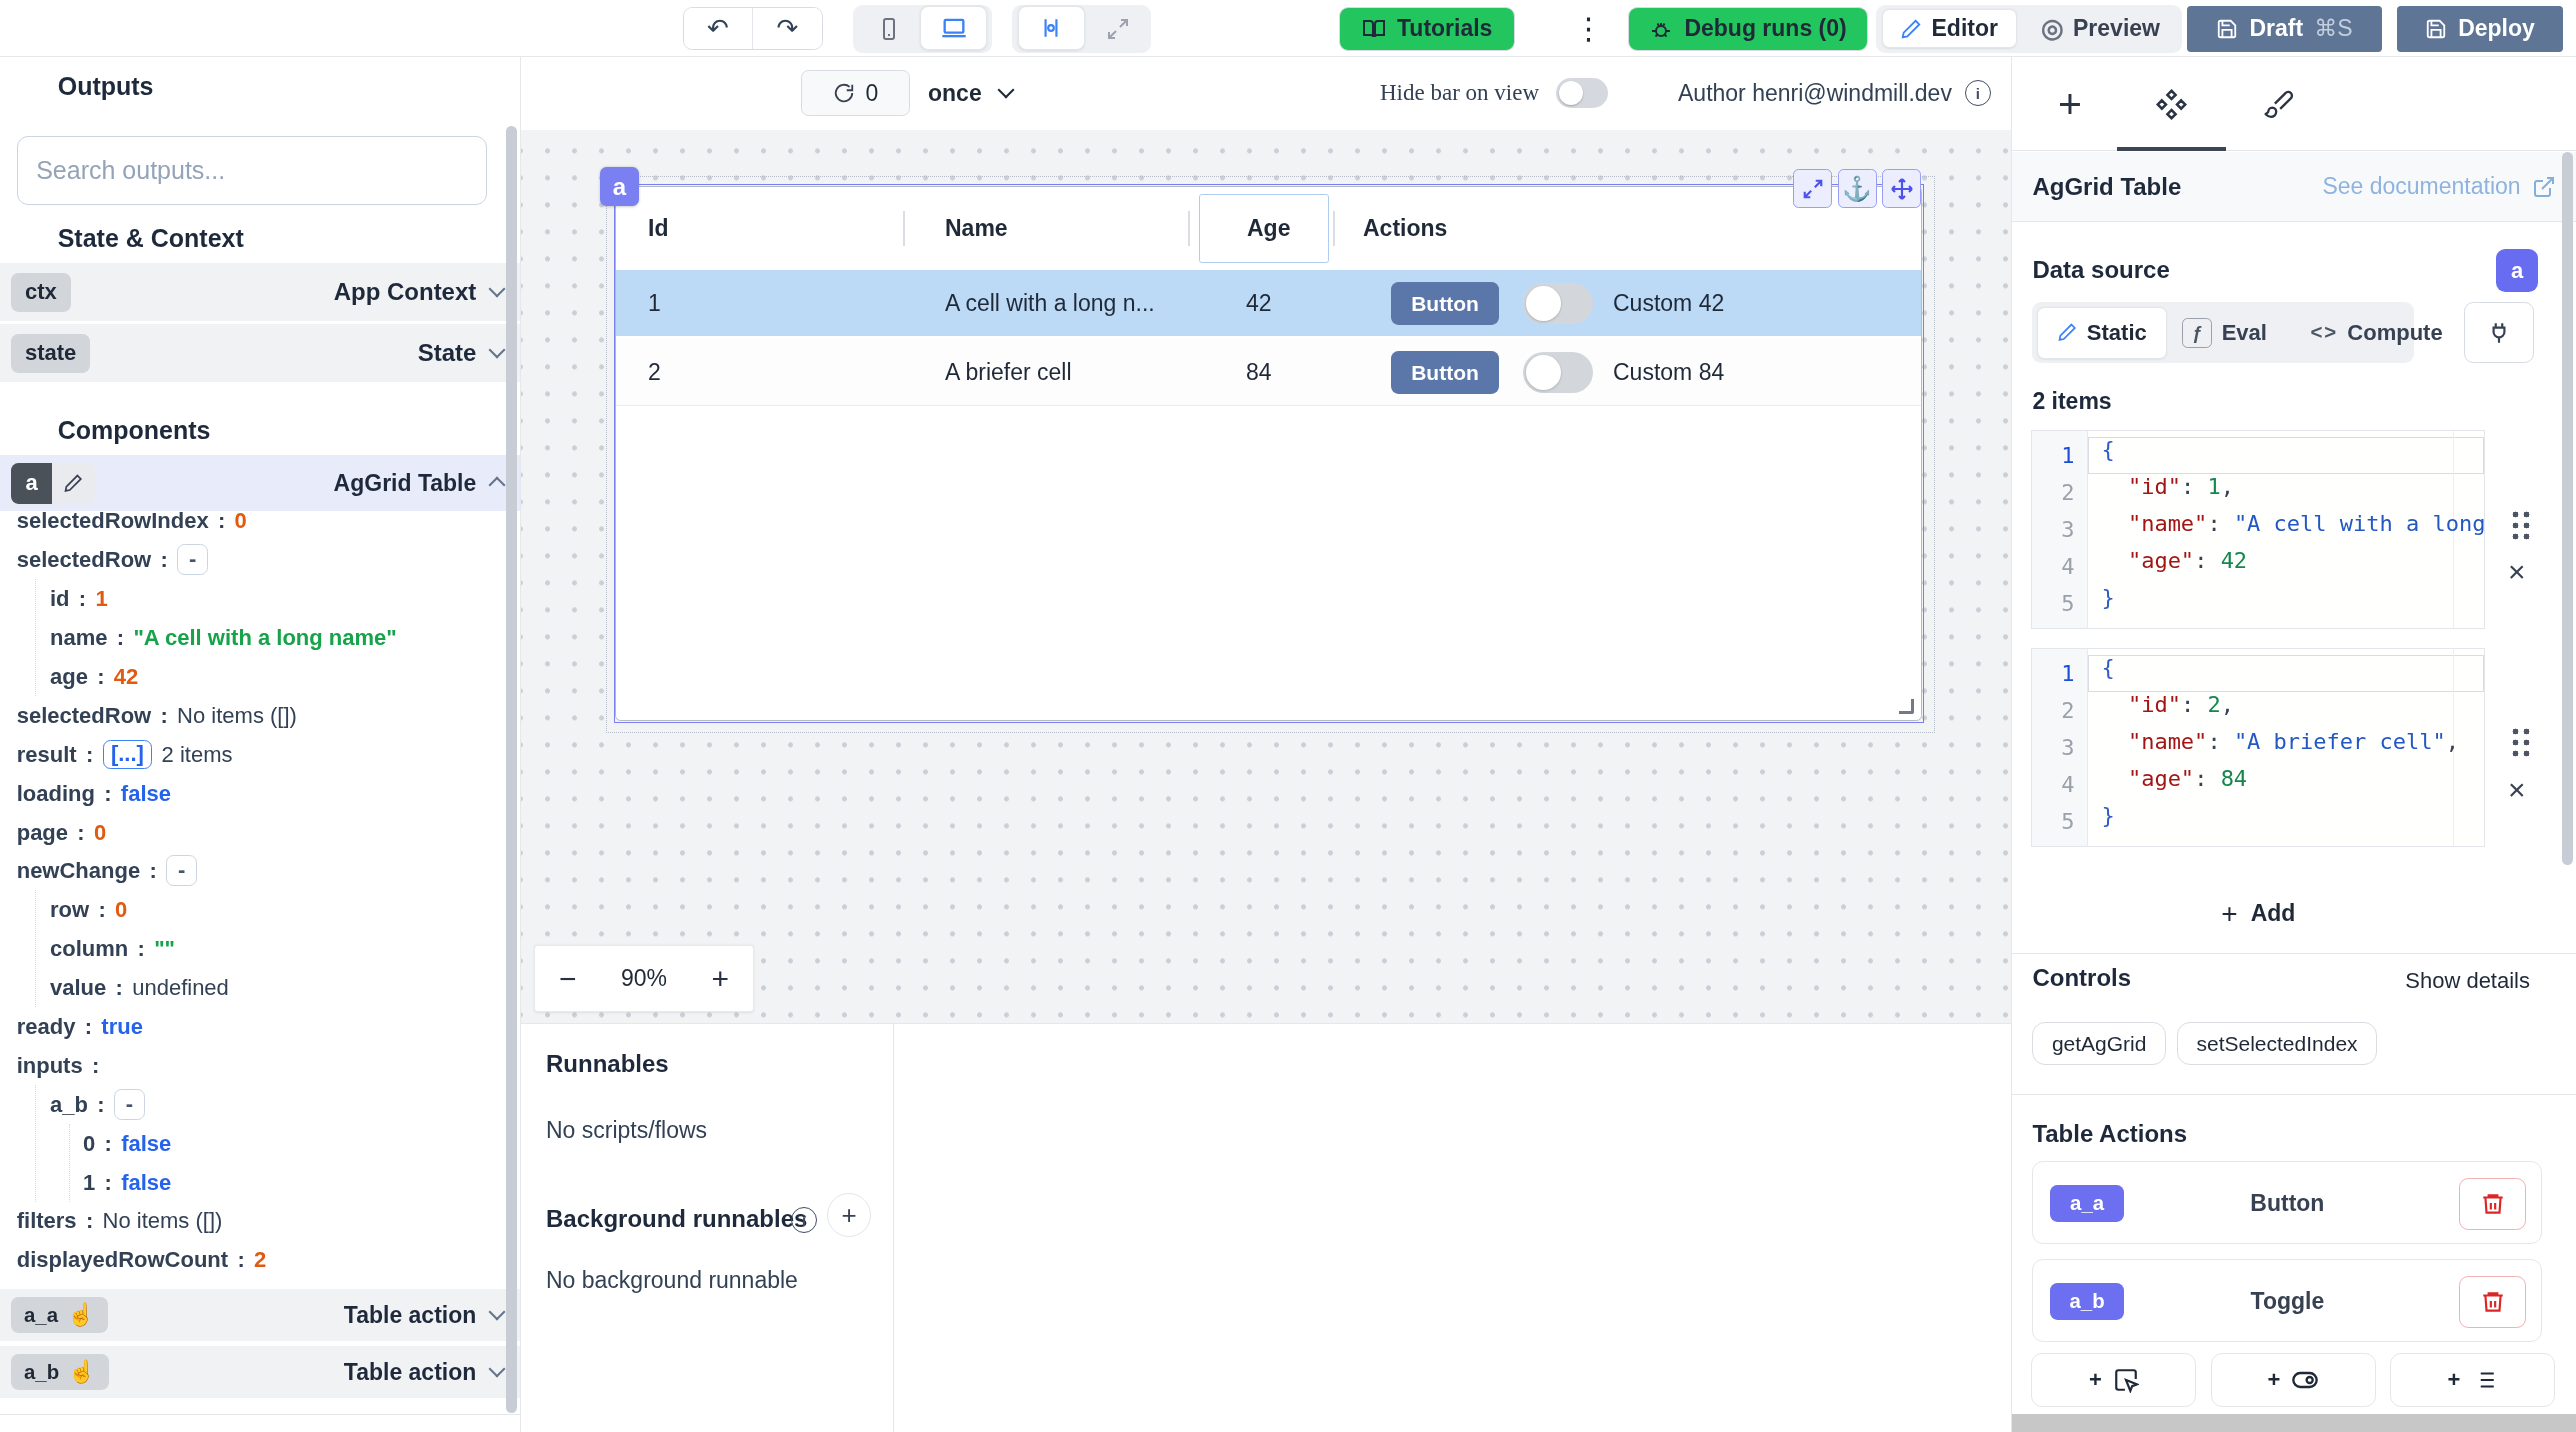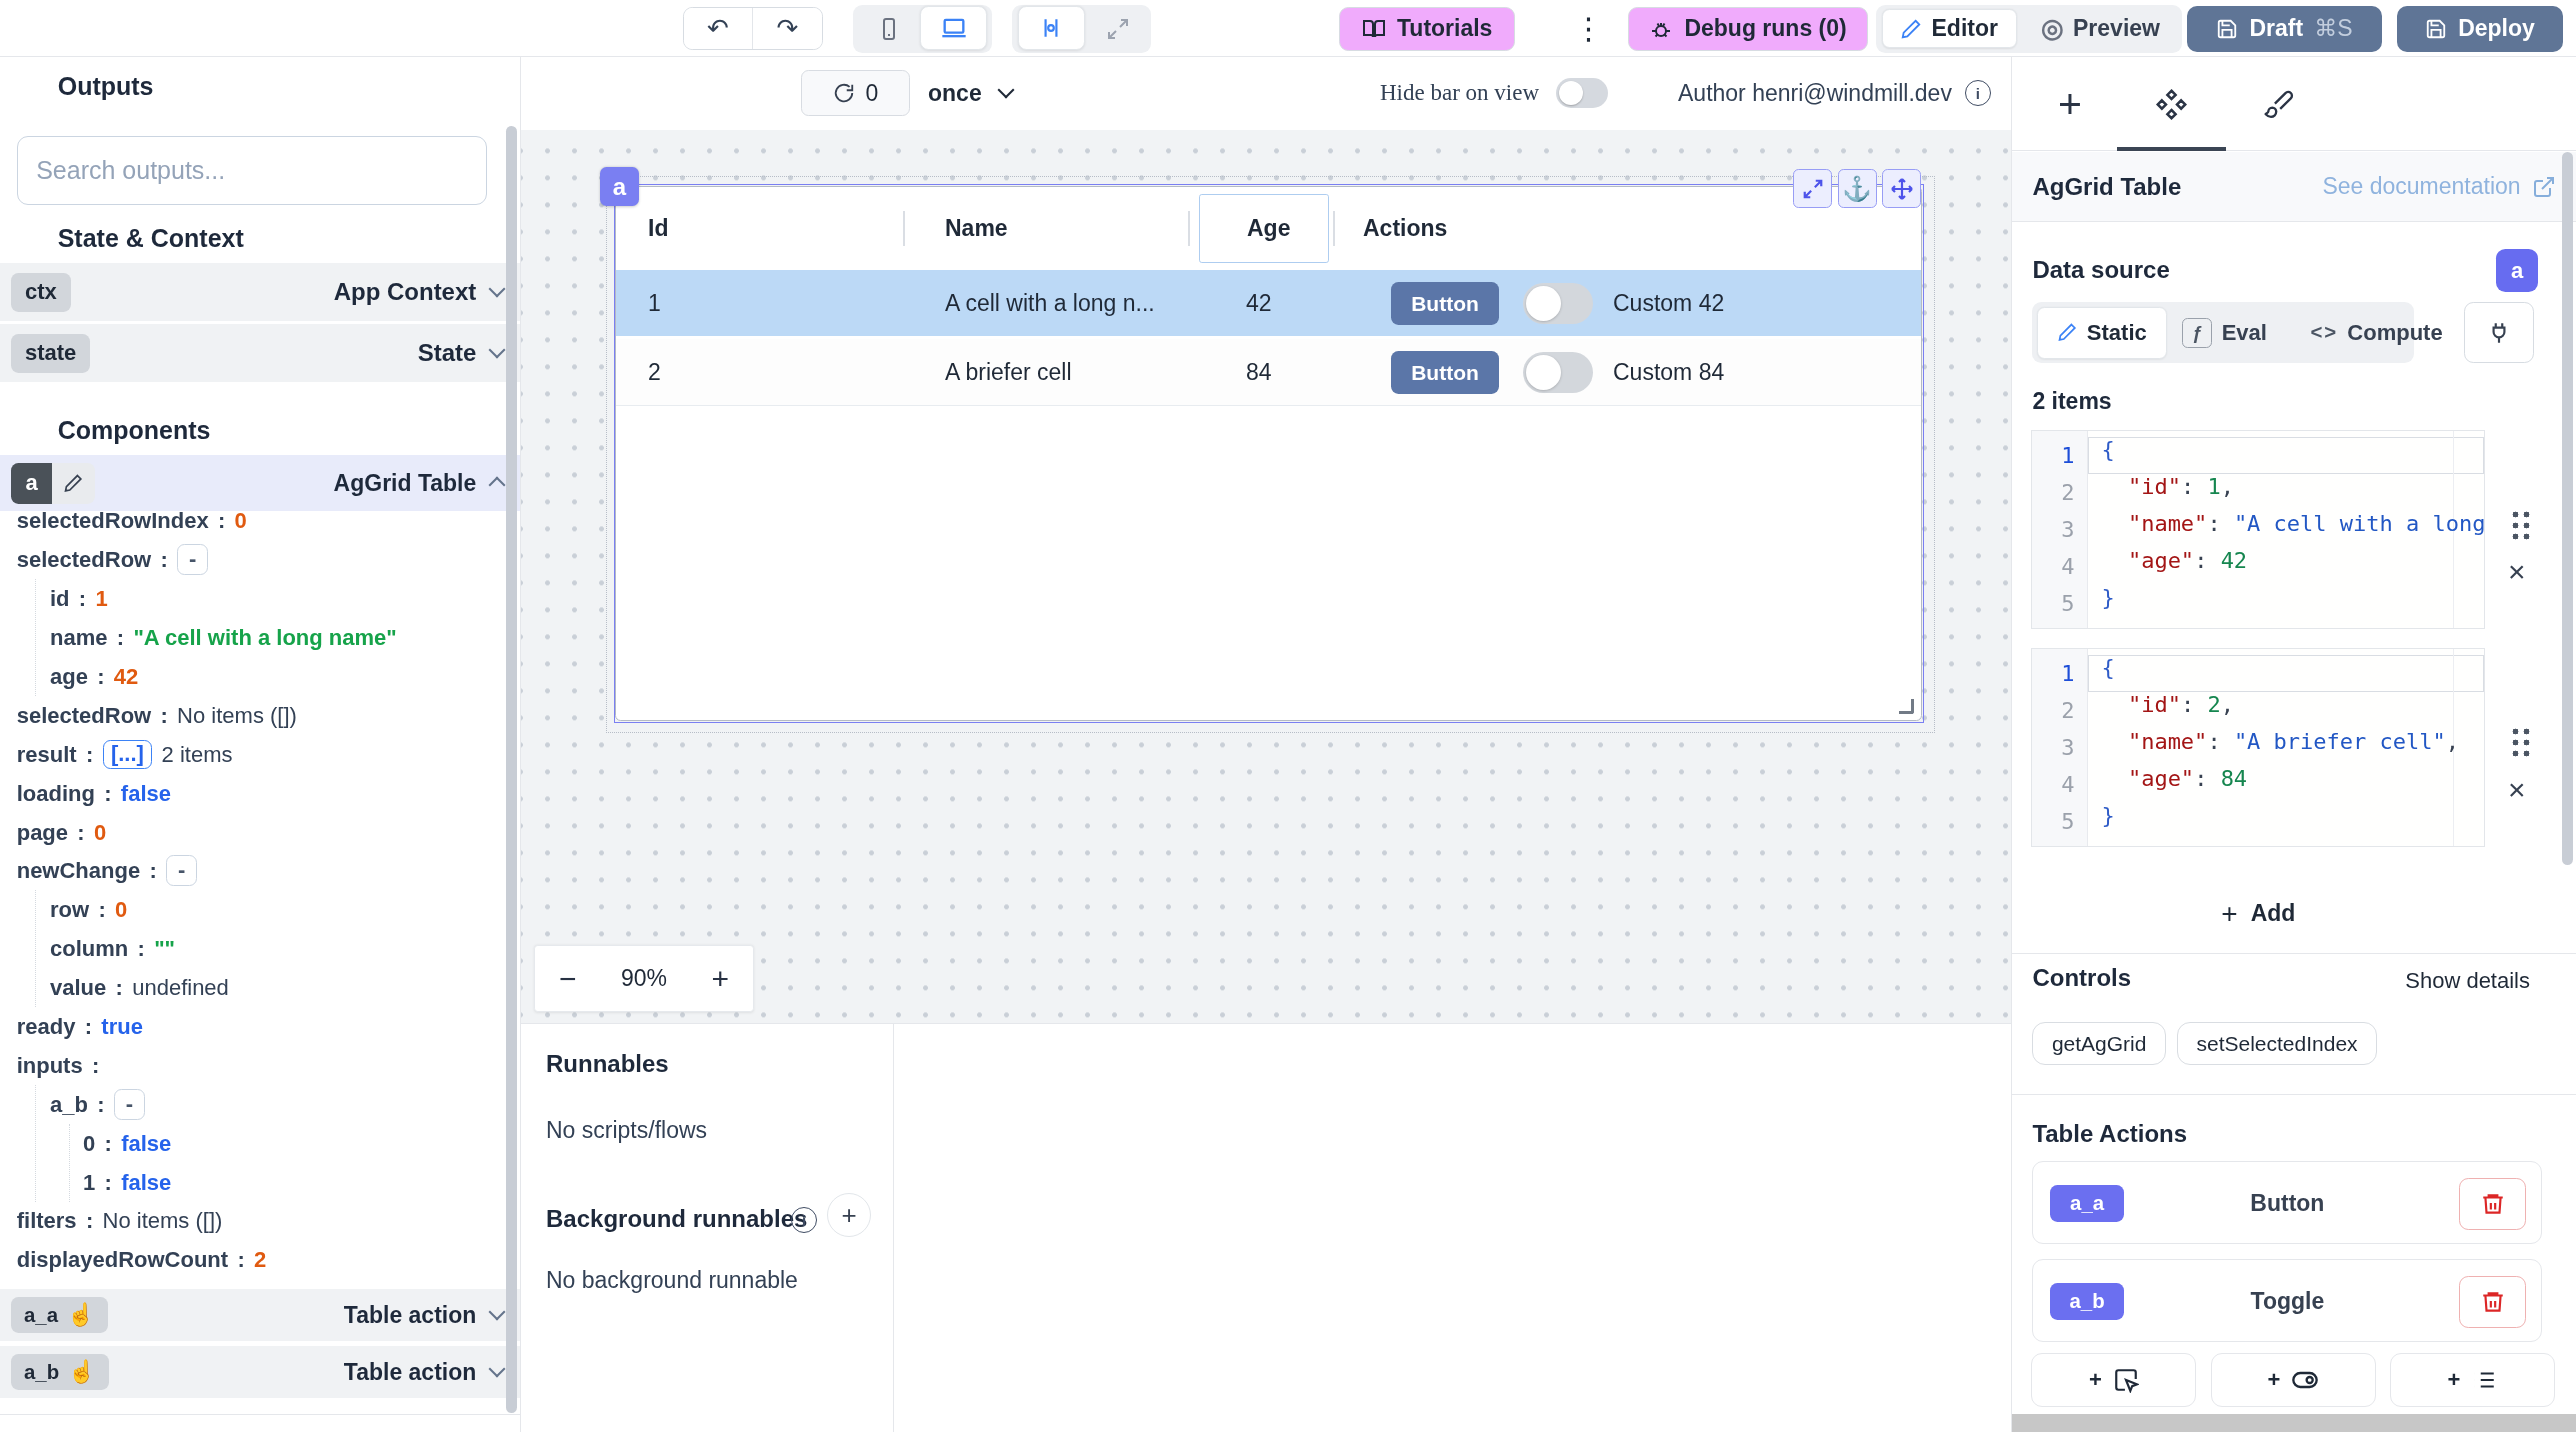--- a/index.html
+++ b/index.html
@@ -5,32 +5,32 @@
   * { margin:0; padding:0; box-sizing:border-box; }
   html,body { width:2576px; height:1432px; background:#fff; font-family:"Liberation Sans", sans-serif; overflow:hidden; }
   #root { position:relative; width:2576px; height:1432px; }
   .abs { position:absolute; }
   .flex { display:flex; align-items:center; }
   svg { display:block; }
 
   
   .topbar { position:absolute; left:0; top:0; width:2576px; height:57px; background:#fff; border-bottom:0.9px solid #e5e7eb; z-index:20; }
   .appsum { position:absolute; left:16.7px; top:7.4px; width:474px; height:43px; border:0.9px solid #cbd5e1; border-radius:9.3px; font:600 25px "Liberation Sans",sans-serif; color:#475569; padding:0 15px; outline:none; background:#fff; }
-  .btn { background:#f0abfc; border:0.9px solid #d7dce2; border-radius:9.3px; font-weight:700; color:#1f2937; display:flex; align-items:center; justify-content:center; gap:11px; }
+  .btn { background:#22c55e; border:0.9px solid #d7dce2; border-radius:9.3px; font-weight:700; color:#1f2937; display:flex; align-items:center; justify-content:center; gap:11px; }
   .urgroup { position:absolute; left:683px; top:7.4px; height:43px; display:flex; border:0.9px solid #d7dce2; border-radius:9.3px; overflow:hidden; background:#fff; }
   .urbtn { width:69px; height:100%; display:flex; align-items:center; justify-content:center; font-size:26px; color:#334155; background:#fff; }
   .urbtn:first-child { border-right:0.9px solid #e3e6ea; }
   .icongroup { position:absolute; top:4.6px; height:48px; background:#eef0f3; border-radius:9.3px; }
   .iconcard { position:absolute; background:#fff; border:0.9px solid #e2e6ea; border-radius:8.3px; box-shadow:0 0.9px 2.8px rgba(0,0,0,.09); display:flex; align-items:center; justify-content:center; }
   .iconplain { position:absolute; display:flex; align-items:center; justify-content:center; }
   .menudots { position:absolute; left:1568px; top:6.5px; width:41px; height:44px; display:flex; align-items:center; justify-content:center; font-size:30px; color:#1f2937; }
   .seg { position:absolute; left:1876px; top:4.6px; width:306px; height:48px; background:#eef0f3; border-radius:9.3px; }
   .seg-active { position:absolute; left:5.6px; top:4.6px; width:135px; height:39px; background:#fff; border:0.9px solid #e2e6ea; border-radius:7.4px; box-shadow:0 0.9px 1.9px rgba(0,0,0,.08); display:flex; align-items:center; justify-content:center; gap:9.3px; font-weight:700; font-size:23px; color:#1f2937; }
   .seg-idle { position:absolute; left:148px; top:0; width:153px; height:48px; display:flex; align-items:center; justify-content:center; gap:9.3px; font-weight:600; font-size:23px; color:#374151; }
-  .bluebtn { position:absolute; top:5.6px; height:46px; background:#5f7596; border:none; border-radius:10px; color:#fff; font-weight:700; font-size:23px; display:flex; align-items:center; justify-content:center; gap:11px; }
+  .bluebtn { position:absolute; top:5.6px; height:46px; background:#5f7596; border:none; border-radius:4px; color:#fff; font-weight:700; font-size:23px; display:flex; align-items:center; justify-content:center; gap:11px; }
   .shortcut { color:#c3cede; font-weight:500; }
 
   
   .sidebar { position:absolute; left:0; top:57px; width:521px; height:1375px; background:#fff; border-right:0.9px solid #e5e7eb; overflow:hidden; }
   .sb-h { position:absolute; left:16.7px; font-weight:700; font-size:25px; color:#1e293b;margin-left:41px; }
   .sb-search { position:absolute; left:16.7px; top:79px; width:470px; height:69px; border:0.9px solid #cbd5e1; border-radius:11px; font-size:25px; color:#334155; padding:0 18.5px; outline:none; }
   .sb-search::placeholder { color:#94a3b8; }
   .srow { position:absolute; left:0; width:520px; height:58px; background:#f0f2f4; display:flex; align-items:center; }
   .srow .badge { margin-left:11px; background:#d2d6db; border-radius:7.4px; font-weight:700; font-size:22px; color:#1f2937; padding:6.5px 14px; }
   .srow .rlabel { margin-left:auto; font-weight:700; font-size:24px; color:#1e293b; }

